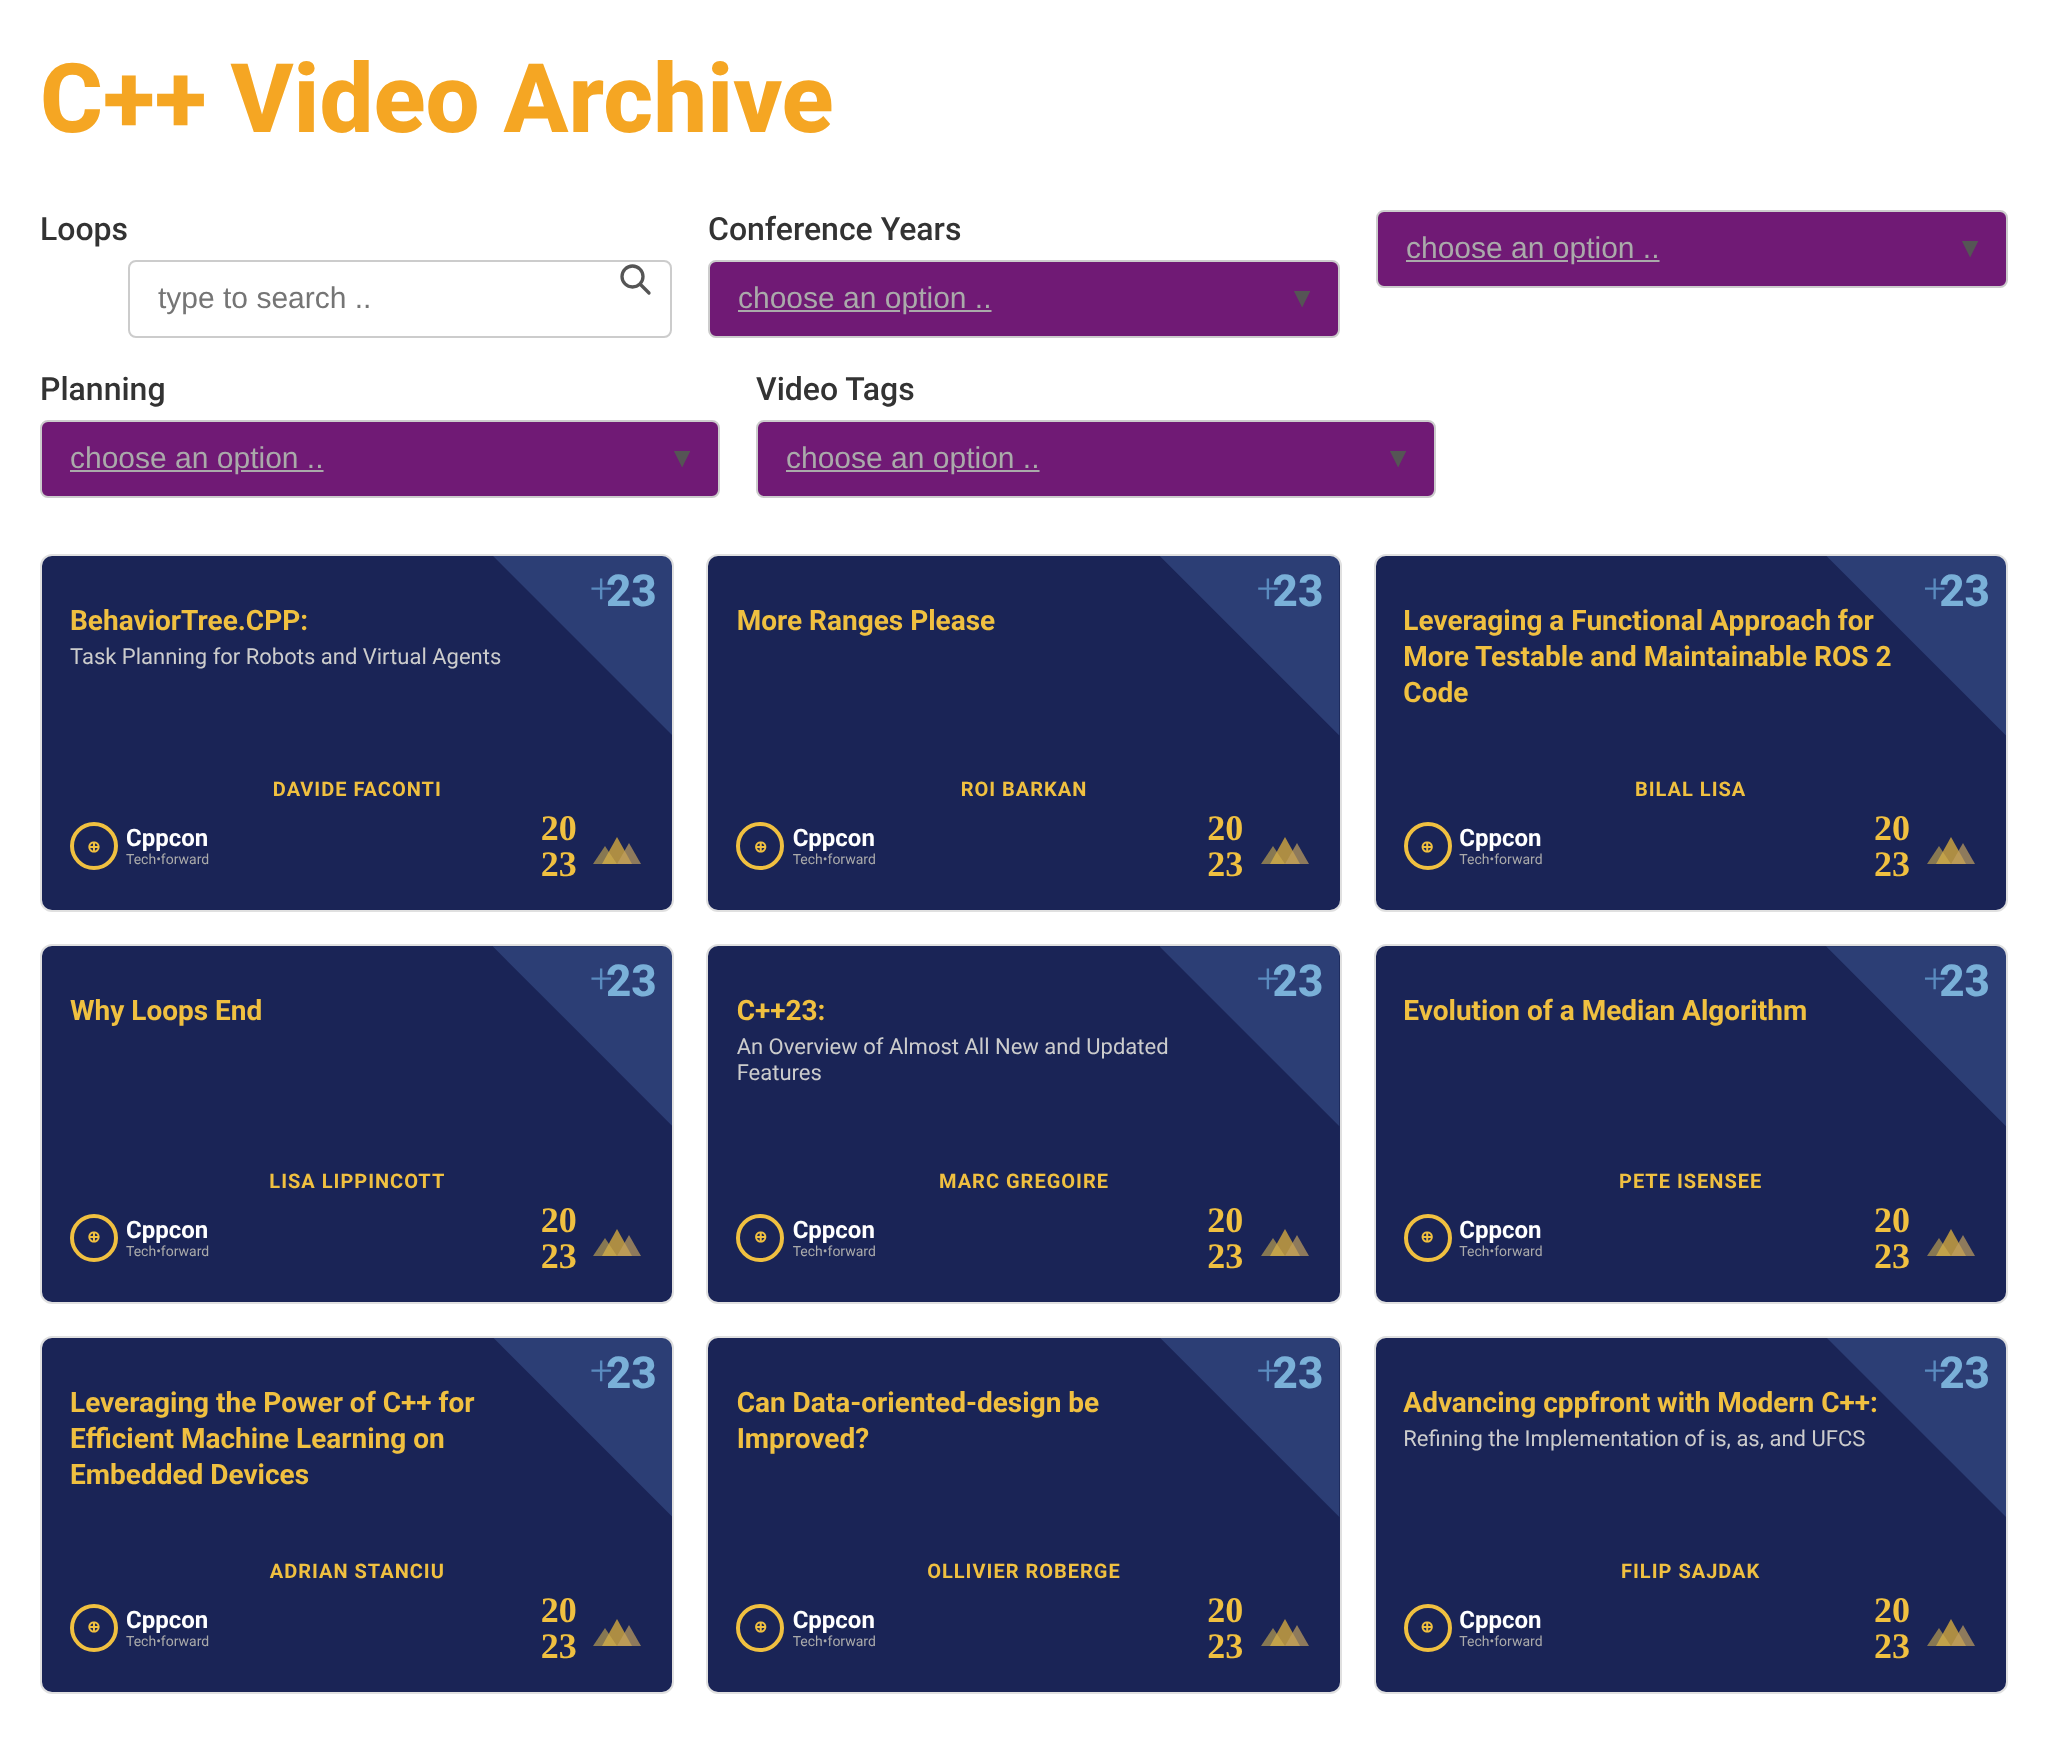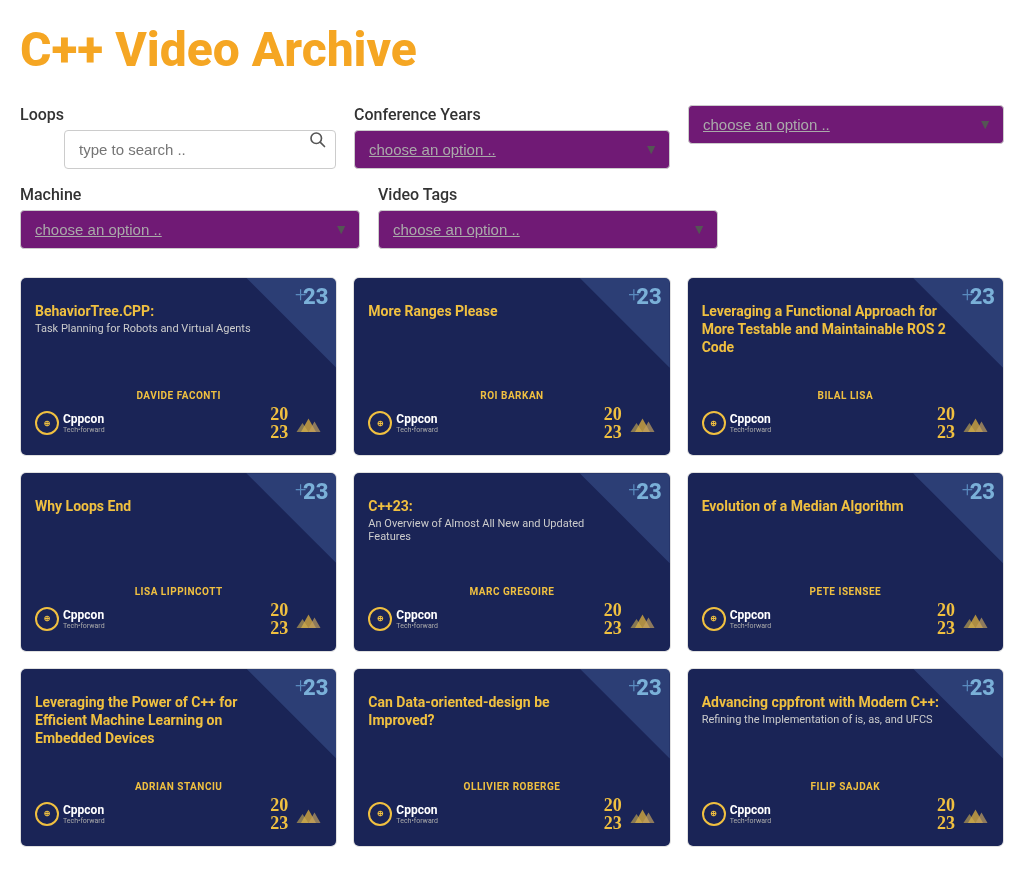--- a/index.html
+++ b/index.html
@@ -255,21 +255,21 @@
       <select class="dropdown-select">
         <option value="">choose an option ..</option>
       </select>
       <span class="dropdown-arrow">▼</span>
     </div>
   </div>
 </div>
 
 <div class="filters-row2">
   <div class="filter-group speaker-group">
-    <label class="filter-label">Machine</label>
+    <label class="filter-label">Planning</label>
     <div class="dropdown-wrapper">
       <select class="dropdown-select">
         <option value="">choose an option ..</option>
       </select>
       <span class="dropdown-arrow">▼</span>
     </div>
   </div>
 
   <div class="filter-group tags-group">
     <label class="filter-label">Video Tags</label>

